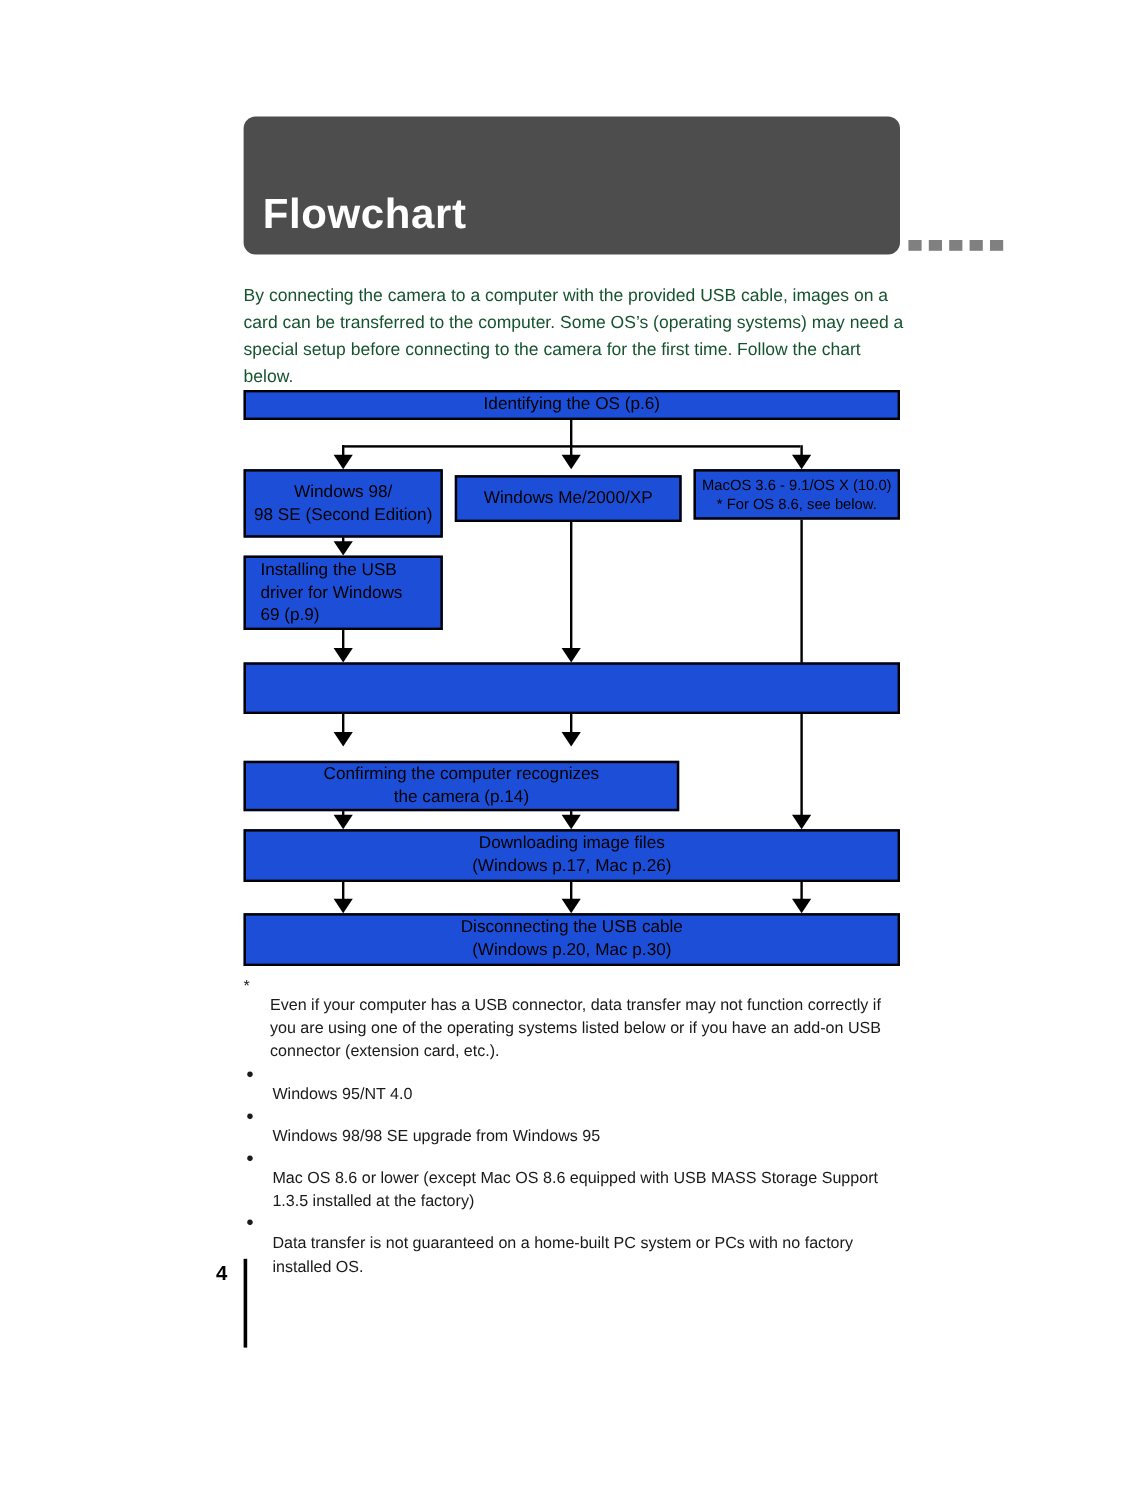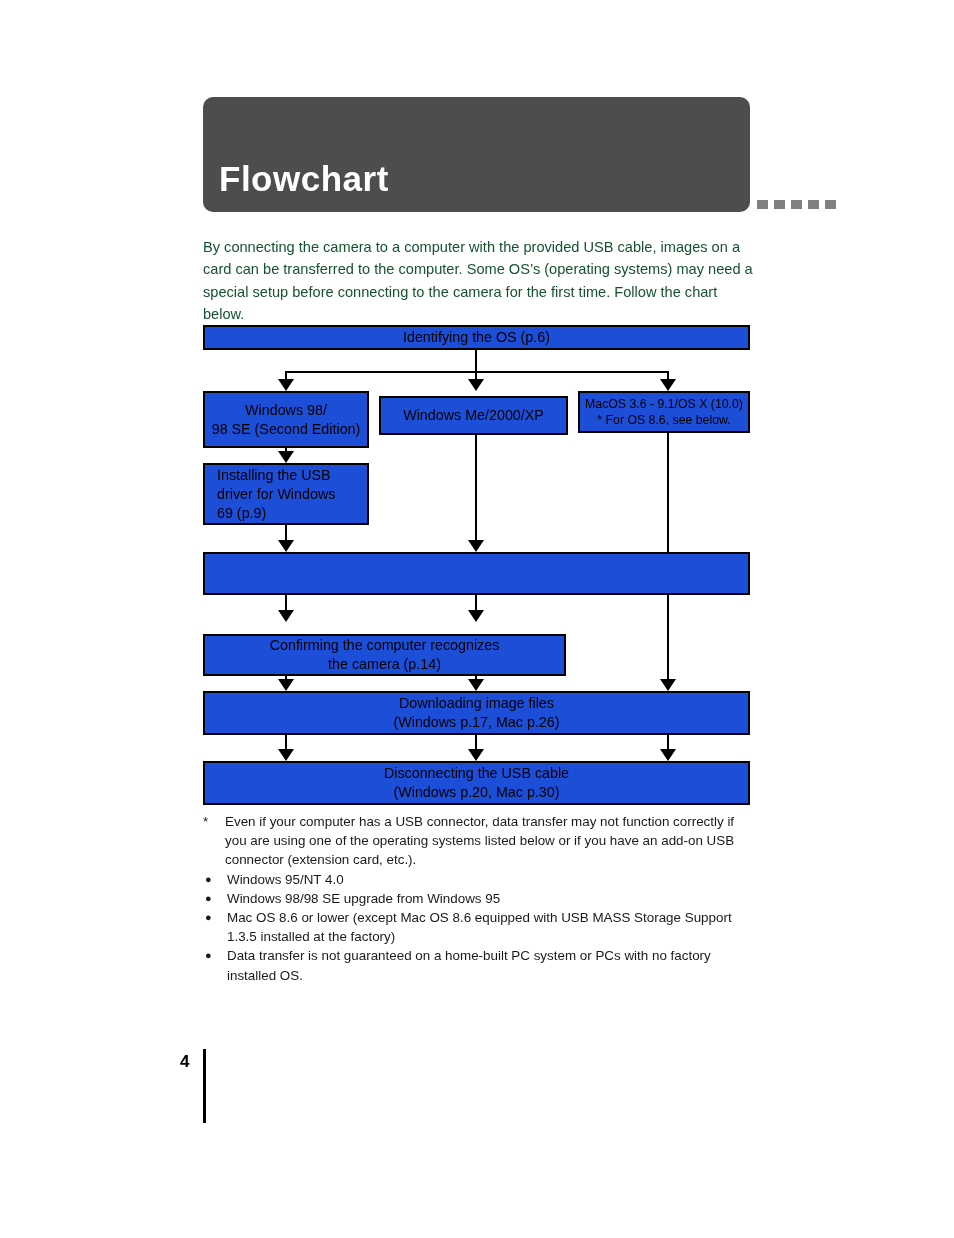--- a/index.html
+++ b/index.html
@@ -143,21 +143,21 @@
   .fn-marker {
     width: 22px;
     flex: 0 0 22px;
     text-align: left;
   }
   .fn-marker.bullet {
     font-size: 11px;
     line-height: 19.2px;
     padding-left: 2px;
   }
-  .fn-text { flex: 1 1 auto; }
+  .fn-text { flex: 1 1 auto; margin-top: 16px; }
 
   
   #page-number {
     position: absolute;
     left: 180px;
     top: 1052px;
     font-size: 17px;
     font-weight: bold;
     color: #000000;
   }

